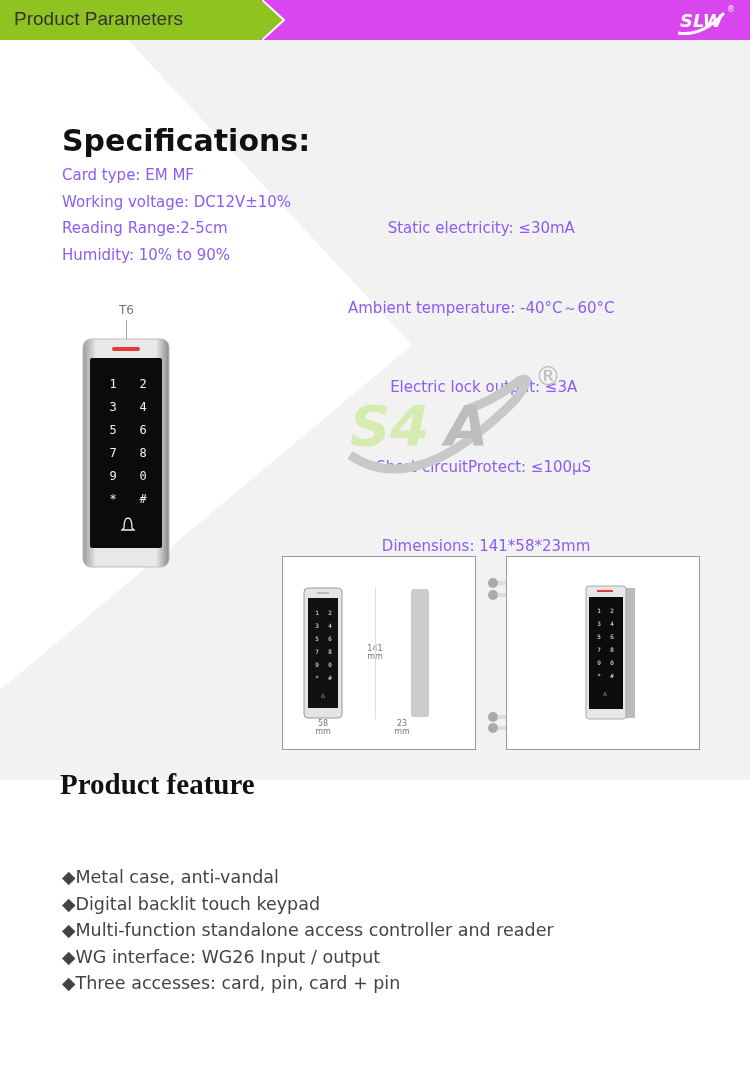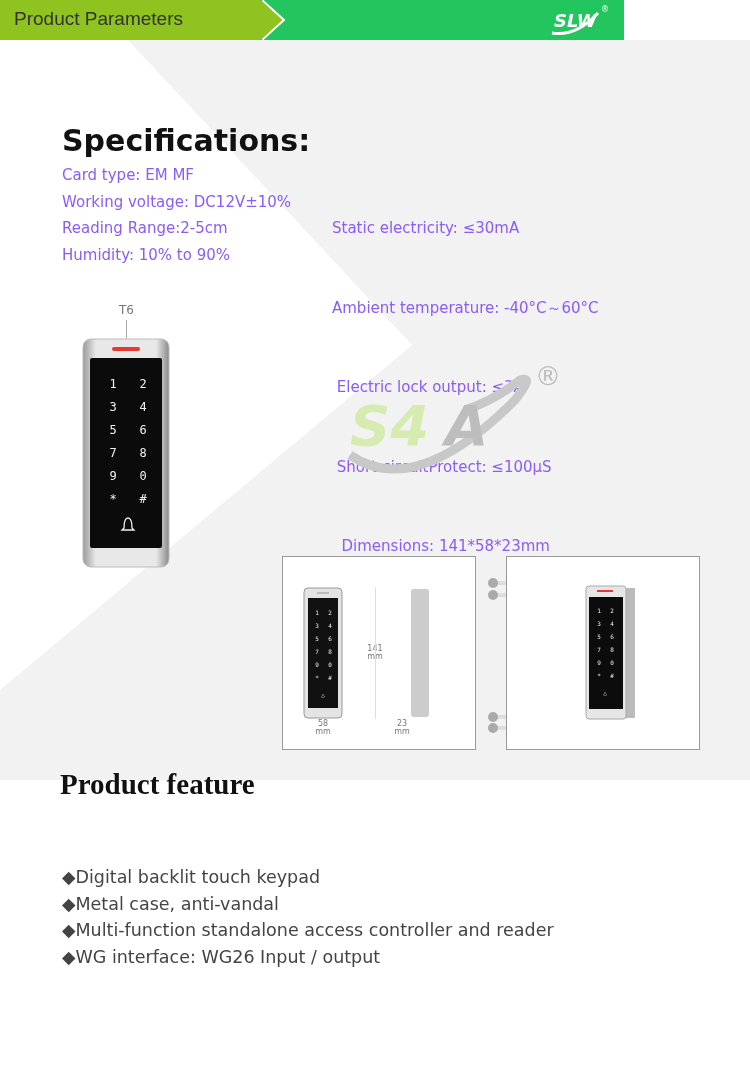--- a/index.html
+++ b/index.html
@@ -1,30 +1,30 @@
 <!DOCTYPE html>
 <html><head>
 <meta charset="utf-8">
 <style>
   * { margin:0; padding:0; box-sizing:border-box; }
   body { width:750px; height:1081px; position:relative; overflow:hidden; background:#ffffff; font-family:"DejaVu Sans", sans-serif; color:#333; }
   .bg-gray { position:absolute; left:0; top:40px; width:750px; height:740px; background:#f2f2f2; }
   .bg-white-tri { position:absolute; left:0; top:40px; width:750px; height:740px; background:#ffffff;
     clip-path: polygon(0 0, 128px 0, 412px 305px, 0 650px); }
   .bg-white-bottom { position:absolute; left:0; top:780px; width:750px; height:301px; background:#fff; }
-  .header { position:absolute; left:0; top:0; width:624px; height:40px; background:#22c55e; }
+  .header { position:absolute; left:0; top:0; width:750px; height:40px; background:#d946ef; }
   .header-green { position:absolute; left:0; top:0; width:284px; height:40px; background:#8fc31f;
     clip-path: polygon(0 0, 260px 0, 284px 20px, 260px 40px, 0 40px); }
   .header-chev { position:absolute; left:262px; top:0; width:24px; height:40px; }
   .header-title { position:absolute; left:14px; top:8px; font-family:"Liberation Sans", sans-serif; font-size:19px; color:#333; }
   .header-logo { position:absolute; right:14px; top:3px; width:64px; height:34px; }
   .spec-title { position:absolute; left:62px; top:96px; font-size:30px; font-weight:bold; color:#111;margin-top:27px; }
   .spec-col { position:absolute; top:162px; font-size:15px; color:#8b5cf6; line-height:26.5px; }
   .spec-col.left { left:62px; }
-  .spec-col.right { left:332px; }
+  .spec-col.right { left:348px;text-align:center; }
   .spec-col div { white-space:nowrap; }
   .t6 { position:absolute; left:119px; top:303px; font-size:12px; color:#777;text-align:center; }
   .t6-line { position:absolute; left:126px; top:320px; width:1px; height:22px; background:#aaa; }
   .device { position:absolute; left:82px; top:338px; width:88px; height:230px; }
   .watermark { position:absolute; left:345px; top:360px; width:220px; height:120px; }
   .box { position:absolute; border:1.5px solid #999; background:#fff; }
   .box1 { left:282px; top:556px; width:194px; height:194px; }
   .box2 { left:506px; top:556px; width:194px; height:194px; }
   .hinge { position:absolute; width:10px; height:10px; border-radius:50%; background:#aaa; }
   .hinge-bar { position:absolute; height:4px; background:#ddd; }
@@ -175,17 +175,18 @@
         <text x="27" y="80">0</text>
       <text x="14" y="93">*</text>
         <text x="27" y="93">#</text>
       <text x="20" y="110">△</text>
     </g>
   </svg>
 </div>
 
 <div class="feat-title">Product feature</div>
 <div class="feat-list">
+  <div><span>◆</span><span>Metal case, anti-vandal</span></div>
   <div><span>◆</span><span>Digital backlit touch keypad</span></div>
-  <div><span>◆</span><span>Metal case, anti-vandal</span></div>
   <div><span>◆</span><span>Multi-function standalone access controller and reader</span></div>
   <div><span>◆</span><span>WG interface: WG26 Input / output</span></div>
+  <div><span>◆</span><span>Three accesses: card, pin, card + pin</span></div>
 </div>
 
 </body></html>

